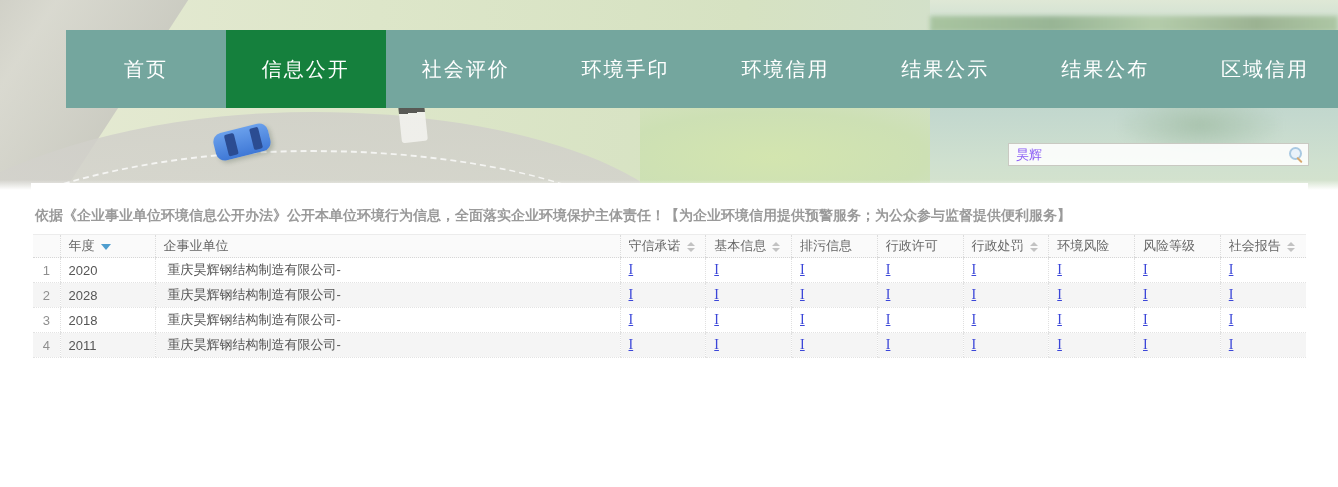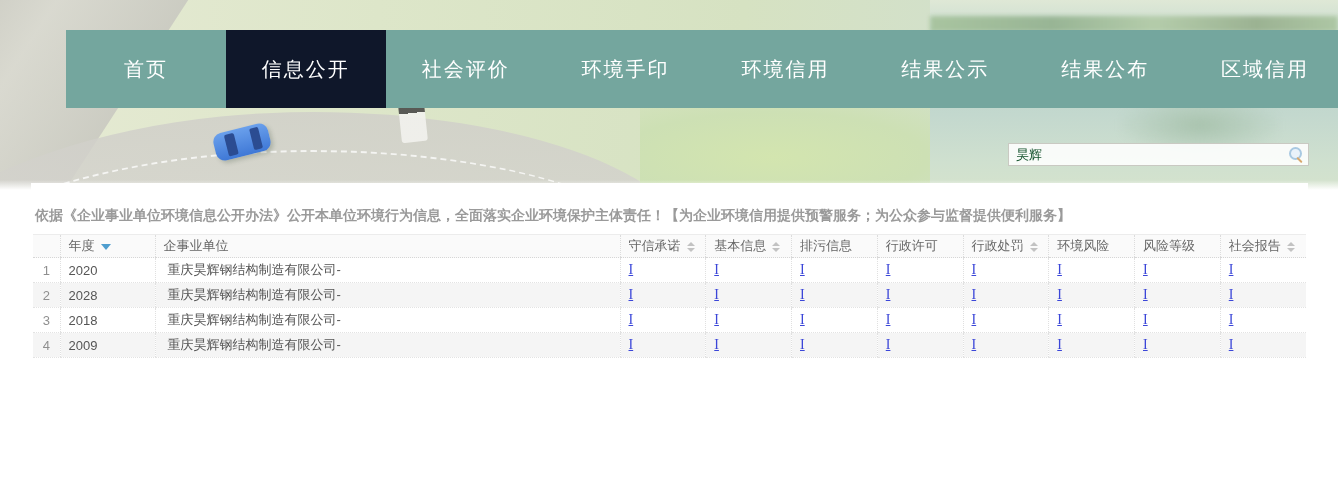--- a/index.html
+++ b/index.html
@@ -39,26 +39,26 @@
   .bg-reflect { position:absolute; left:1120px; top:95px; width:160px; height:60px;
         background:radial-gradient(ellipse,#a9c3ae 0%,rgba(169,195,174,0) 75%); filter:blur(3px); }
   .bg-fade { position:absolute; left:0; bottom:0; width:100%; height:10px;
         background:linear-gradient(180deg,rgba(255,255,255,0),#ffffff); }
 
   
   .navbar { position:absolute; left:30px; top:30px; width:1279px; height:78px; display:flex; z-index:3;
         background:#74a69e;margin-left:36px; }
   .nav-item { flex:1; display:flex; align-items:center; justify-content:center;
         color:#ffffff; font-size:20px; letter-spacing:2px; text-decoration:none; cursor:pointer; }
-  .nav-item.active { background:#0f172a; }
+  .nav-item.active { background:#15803d; }
 
   
   .searchbox { position:absolute; left:1008px; top:143px; width:301px; height:23px; z-index:3; }
   .searchbox input { width:100%; height:100%; border:1px solid #c9c9c2; background:rgba(255,255,255,.88);
-        font-size:13px; color:#14532d; padding:0 24px 0 7px; outline:none;
+        font-size:13px; color:#8b5cf6; padding:0 24px 0 7px; outline:none;
         font-family:"Liberation Sans","DejaVu Sans",sans-serif; }
   .mag { position:absolute; right:5px; top:4px; width:15px; height:15px; cursor:pointer; }
   .mag:before { content:""; position:absolute; left:0; top:0; width:9px; height:9px;
         border:2px solid #a9c9e2; border-radius:50%; background:#e9f2fa; }
   .mag:after { content:""; position:absolute; right:1px; bottom:1px; width:7px; height:2px;
         background:#d8a86e; transform:rotate(45deg); border-radius:1px; }
 
   
   .panel { position:absolute; left:31px; top:183px; width:1277px; height:304px;
         background:#ffffff; z-index:2; }
@@ -204,21 +204,21 @@
           <td><a class="ilink">I</a></td>
           <td><a class="ilink">I</a></td>
           <td><a class="ilink">I</a></td>
           <td><a class="ilink">I</a></td>
           <td><a class="ilink">I</a></td>
           <td><a class="ilink">I</a></td>
           <td><a class="ilink">I</a></td>
         </tr>
         <tr>
           <td>4</td>
-          <td>2009</td>
+          <td>2011</td>
           <td class="company">重庆昊辉钢结构制造有限公司-</td>
           <td><a class="ilink">I</a></td>
           <td><a class="ilink">I</a></td>
           <td><a class="ilink">I</a></td>
           <td><a class="ilink">I</a></td>
           <td><a class="ilink">I</a></td>
           <td><a class="ilink">I</a></td>
           <td><a class="ilink">I</a></td>
           <td><a class="ilink">I</a></td>
         </tr>

